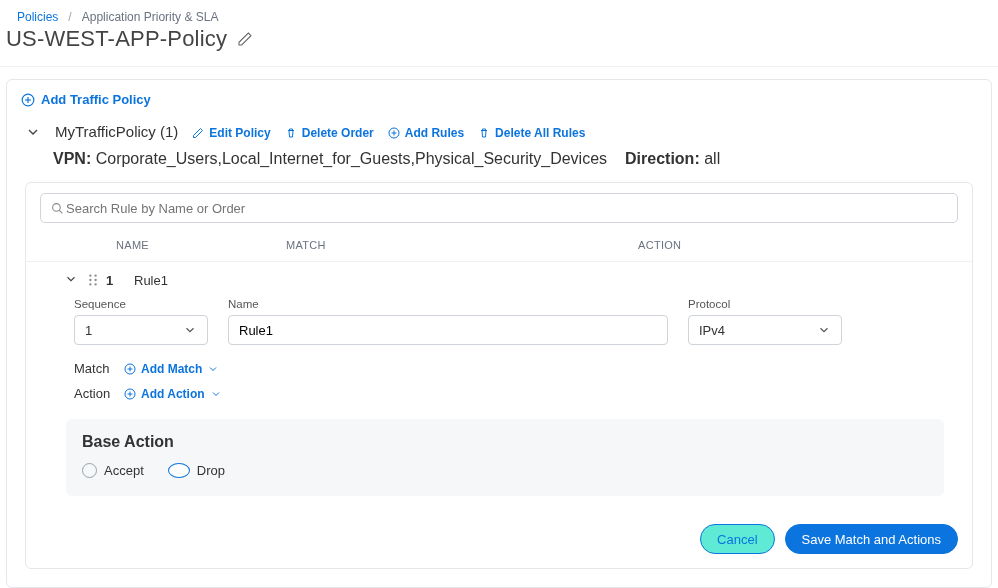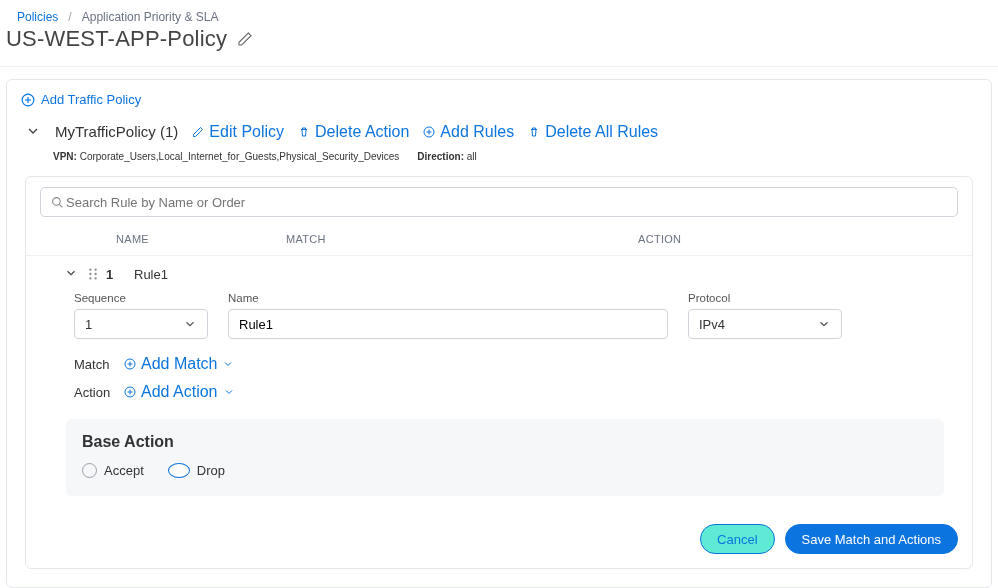--- a/index.html
+++ b/index.html
@@ -13,28 +13,28 @@
   .title-row { display: flex; align-items: center; gap: 10px; padding: 2px 6px 14px 6px; border-bottom: 1px solid #eef0f2; }
   .page-title { font-size: 22px; font-weight: 400; letter-spacing: .2px; color: #444; }
   .icon { display: inline-flex; }
   svg { display: block; }
 
   
   .card { margin: 12px 6px; background: #fff; border: 1px solid #e5e7eb; border-radius: 6px; }
   .top-row { display: flex; align-items: center; gap: 14px; padding: 12px 14px; }
   .search-outer { flex: 1; border: 1px solid #d1d5db; border-radius: 5px; height: 34px; display: flex; align-items: center; padding: 0 10px; color: #6b7280; }
   .search-outer input { border: none; outline: none; width: 100%; font-size: 13px; background: transparent; }
-  .add-tp { display: inline-flex; align-items: center; gap: 6px; color: #0b74de; font-size: 13px; font-weight: 400; cursor: pointer; }
-
-  
-  .section-head { display: flex; align-items: flex-start; gap: 14px; padding: 4px 18px 6px 18px; }
+  .add-tp { display: inline-flex; align-items: center; gap: 6px; color: #0b74de; font-size: 13px; font-weight: 700; cursor: pointer; }
+
+  
+  .section-head { display: flex; align-items: flex-end; gap: 14px; padding: 4px 18px 6px 18px; }
   .chev { width: 16px; height: 16px; cursor: pointer; color: #333; }
   .sec-title { font-size: 15px; font-weight: 500; }
-  .link-btn { display: inline-flex; align-items: center; gap: 5px; color: #0b74de; font-size: 16px; cursor: pointer; }
-  .meta-row { padding: 4px 18px 14px 46px; font-size: 10px; color: #333; display: flex; gap: 18px; }
+  .link-btn { display: inline-flex; align-items: center; gap: 5px; color: #0b74de; font-size: 12px; cursor: pointer; font-weight: bold; }
+  .meta-row { padding: 4px 18px 14px 46px; font-size: 16px; color: #333; display: flex; gap: 18px; }
   .meta-row b { font-weight: 600; }
 
   
   .rules-panel { margin: 0 18px 18px 18px; border: 1px solid #e5e7eb; border-radius: 6px; }
   .rules-search { margin: 10px 14px; }
   .rules-search .search-outer { height: 30px; }
 
   .cols { display: flex; padding: 6px 14px 10px 90px; font-size: 11px; letter-spacing: .3px; color: #6b7280; border-bottom: 1px solid #eef0f2; }
   .col-name { width: 170px; }
   .col-match { flex: 1; }
@@ -116,21 +116,21 @@
       <span class="link-btn">
         <svg width="12" height="12" viewBox="0 0 24 24" fill="none" stroke="#0b74de" stroke-width="2">
             <path d="M17 3l4 4L7 21H3v-4L17 3z"></path>
           </svg>
         <span>Edit Policy</span>
       </span>
       <span class="link-btn">
         <svg width="12" height="12" viewBox="0 0 24 24" fill="none" stroke="#0b74de" stroke-width="2">
             <path d="M6 7h12M9 7V4h6v3M8 7l1 13h6l1-13"></path>
           </svg>
-        <span>Delete Action</span>
+        <span>Delete Order</span>
       </span>
       <span class="link-btn">
         <svg width="12" height="12" viewBox="0 0 24 24" fill="none" stroke="#0b74de" stroke-width="2">
             <circle cx="12" cy="12" r="10"></circle>
             <line x1="12" y1="7" x2="12" y2="17"></line>
             <line x1="7" y1="12" x2="17" y2="12"></line>
           </svg>
         <span>Add Rules</span>
       </span>
       <span class="link-btn">

